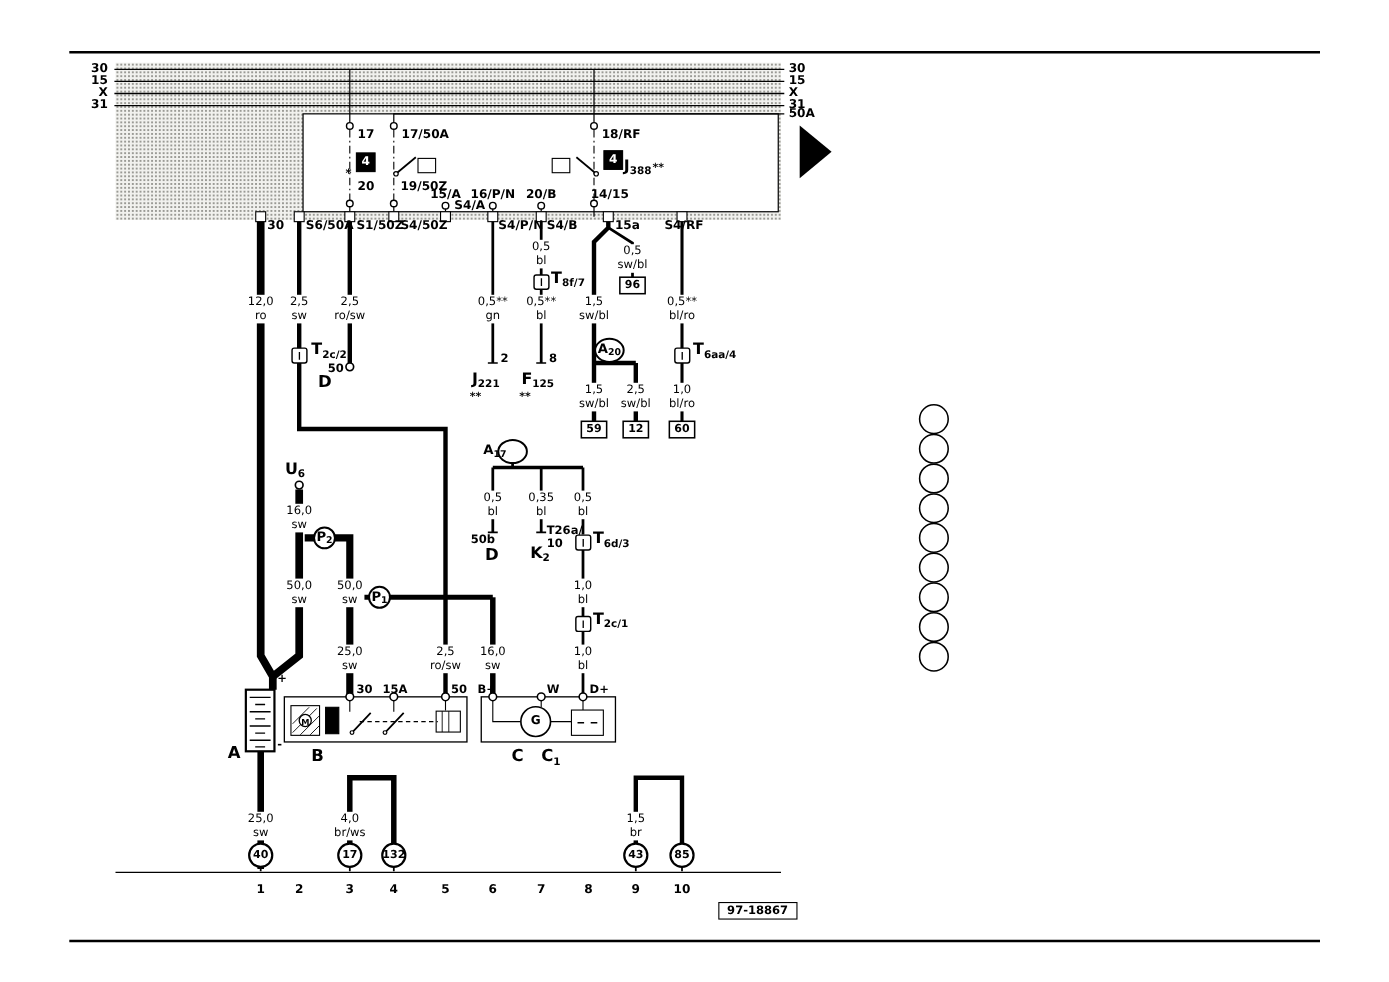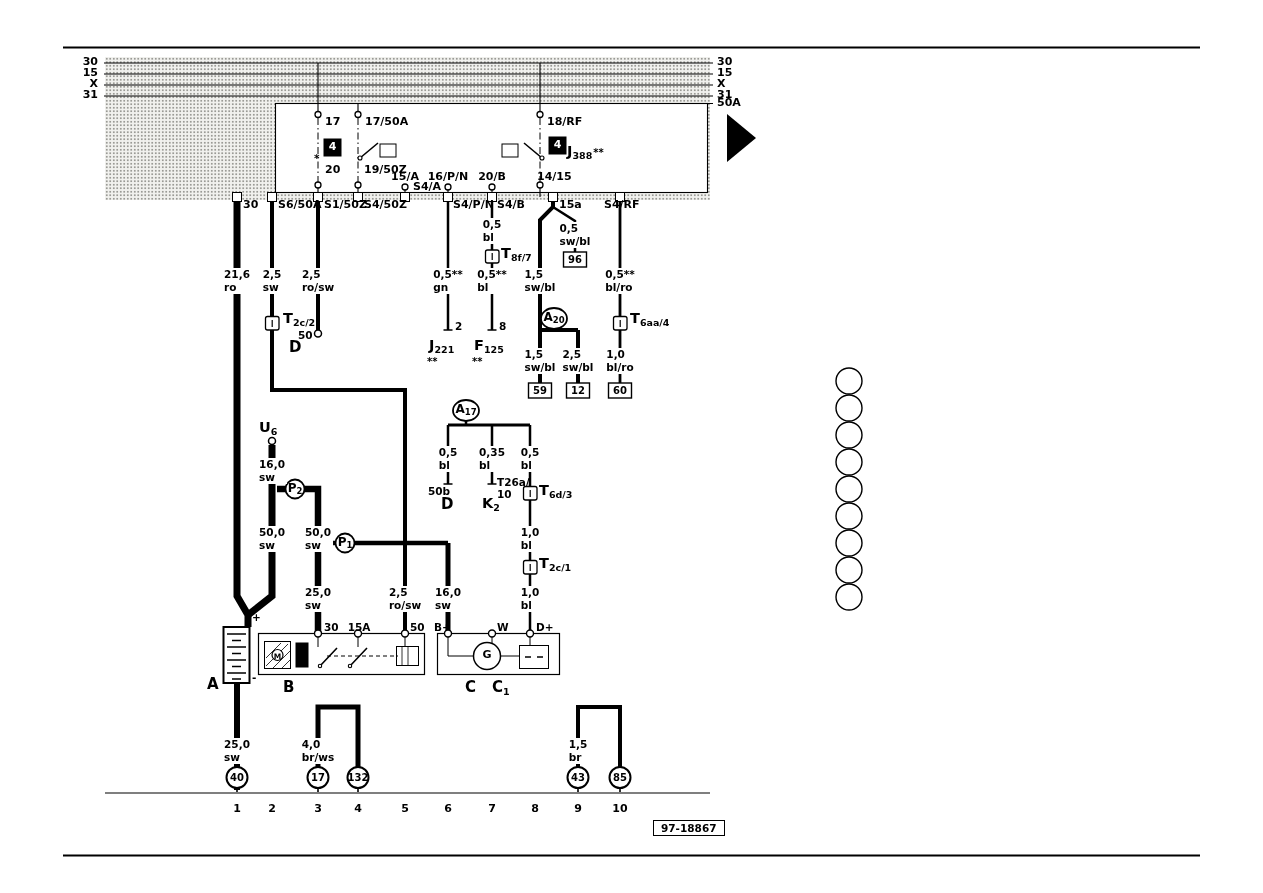--- a/index.html
+++ b/index.html
@@ -10,22 +10,22 @@
         background-image:radial-gradient(circle,#9a9a95 0.7px,transparent 1px);
         background-size:3.5px 3.5px}
   svg.shapes{position:absolute;left:0;top:0}
   .t{position:absolute;font-weight:bold;font-size:11px;line-height:12px;white-space:nowrap}
   .ctr{transform:translateX(-50%);text-align:center}
   .ra{width:28px;text-align:right}
   .s10{font-size:10px}
   .s105{font-size:10.5px}
   .big{font-size:15px;line-height:15px}
   .pre{white-space:pre-line;line-height:12px}
-  .wlab{position:absolute;transform:translateX(-50%);font-weight:bold;font-size:10.5px;
-        line-height:13px;white-space:pre-line;background:#fff;padding:0 2px}
+  .wlab{position:absolute;transform:translateX(-50%);font-weight:normal;font-size:10.5px;
+        line-height:13px;text-align:center;white-space:pre-line;background:#fff;padding:0 2px}
   .cm{font-size:14.5px;font-weight:bold}
   .cs{font-size:9.5px;font-weight:bold;position:relative;top:3px}
   .cm2{font-size:12px;font-weight:bold}
   .cs2{font-size:8.5px;font-weight:bold;position:relative;top:2px}
   .sx{font-size:10px;font-weight:bold;margin-left:1px}
   .wht{color:#fff}
   .dnum{position:absolute;left:653px;top:820px;border:1.6px solid #000;
         padding:1px 7px;font-weight:bold;font-size:10.5px}
 </style>
 </head>
@@ -219,21 +219,21 @@
   <span class="t" style="left:243px;top:199px">30</span>
   <span class="t" style="left:278px;top:199px">S6/50A</span>
   <span class="t" style="left:324px;top:199px">S1/50Z</span>
   <span class="t" style="left:364px;top:199px">S4/50Z</span>
   <span class="t" style="left:413px;top:181px">S4/A</span>
   <span class="t" style="left:453px;top:199px">S4/P/N</span>
   <span class="t" style="left:497px;top:199px">S4/B</span>
   <span class="t" style="left:559px;top:199px">15a</span>
   <span class="t" style="left:604px;top:199px">S4/RF</span>
 
-  <span class="wlab" style="left:237px;top:268px">21,6
+  <span class="wlab" style="left:237px;top:268px">12,0
 ro</span>
   <span class="wlab" style="left:272px;top:268px">2,5
 sw</span>
   <span class="wlab" style="left:318px;top:268px">2,5
 ro/sw</span>
   <span class="wlab" style="left:448px;top:268px">0,5**
 gn</span>
   <span class="wlab" style="left:492px;top:218px">0,5
 bl</span>
   <span class="wlab" style="left:492px;top:268px">0,5**
@@ -284,21 +284,21 @@
   <span class="t big" style="left:289px;top:340px">D</span>
   <span class="t" style="left:429px;top:339px"><span class="cm">J</span><span class="cs">221</span></span>
   <span class="t s10" style="left:427px;top:356px">**</span>
   <span class="t s105" style="left:455px;top:320px">2</span>
   <span class="t" style="left:474px;top:339px"><span class="cm">F</span><span class="cs">125</span></span>
   <span class="t s10" style="left:472px;top:356px">**</span>
   <span class="t s105" style="left:499px;top:320px">8</span>
   <span class="t" style="left:501px;top:247px"><span class="cm">T</span><span class="cs">8f/7</span></span>
   <span class="t ctr" style="left:554px;top:311px"><span class="cm2">A</span><span class="cs2">20</span></span>
   <span class="t" style="left:630px;top:312px"><span class="cm">T</span><span class="cs">6aa/4</span></span>
-  <span class="t ctr" style="left:466px;top:403px"><span class="cm2">A</span><span class="cs2">17</span></span>
+  <span class="t ctr" style="left:450px;top:403px"><span class="cm2">A</span><span class="cs2">17</span></span>
   <span class="t s105" style="left:428px;top:485px">50b</span>
   <span class="t big" style="left:441px;top:497px">D</span>
   <span class="t s105 pre" style="left:497px;top:476px">T26a/
 10</span>
   <span class="t" style="left:482px;top:497px"><span class="cm">K</span><span class="cs">2</span></span>
   <span class="t" style="left:539px;top:484px"><span class="cm">T</span><span class="cs">6d/3</span></span>
   <span class="t" style="left:539px;top:557px"><span class="cm">T</span><span class="cs">2c/1</span></span>
   <span class="t" style="left:259px;top:421px"><span class="cm">U</span><span class="cs">6</span></span>
   <span class="t ctr" style="left:295px;top:482px"><span class="cm2">P</span><span class="cs2">2</span></span>
   <span class="t ctr" style="left:345px;top:536px"><span class="cm2">P</span><span class="cs2">1</span></span>

